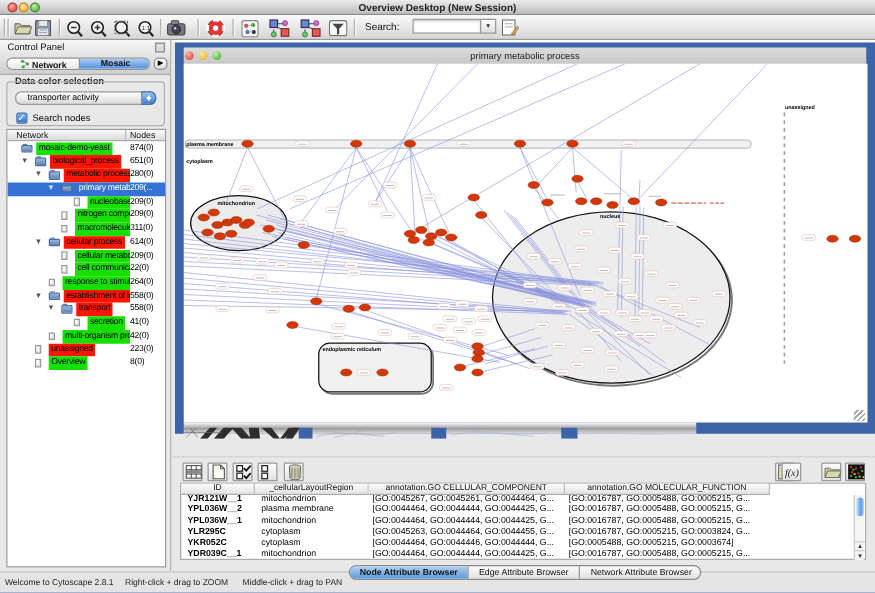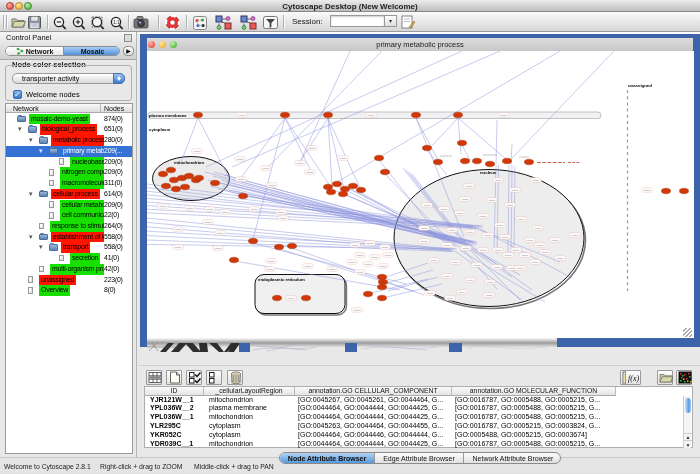--- a/index.html
+++ b/index.html
@@ -70,21 +70,21 @@
 #status{left:0;top:457px;width:700px;height:17px;background:#e4e4e4;border-top:1px solid #c6c6c6;font-size:6.8px;color:#222}
 #status span{position:absolute;top:5px}
 .ic{position:absolute}
 </style></head>
 <body>
 
 <div id="titlebar" class="abs">
  <div class="tl abs" style="left:6.3px;background:radial-gradient(circle at 35% 30%,#ffb3ab,#e9564a 70%);border:0.5px solid #b8362c"></div>
  <div class="tl abs" style="left:15px;background:radial-gradient(circle at 35% 30%,#ffe9a8,#f2b63c 70%);border:0.5px solid #c08b26"></div>
  <div class="tl abs" style="left:24.3px;background:radial-gradient(circle at 35% 30%,#c4efb2,#5fbf4a 70%);border:0.5px solid #3f8f30"></div>
- <div id="title-text" class="abs">Cytoscape Desktop (New Welcome)</div>
+ <div id="title-text" class="abs">Overview Desktop (New Session)</div>
 </div>
 
 <div id="toolbar" class="abs">
  <div class="vsep abs" style="left:3px"></div>
  <div class="vsep abs" style="left:6px"></div>
  <svg class="ic" style="left:11px;top:4px" width="15" height="13" viewBox="0 0 15 13">
 <path d="M1 3 h4 l1.2 1.5 H13 V11 H1z" fill="#c8c89a" stroke="#666" stroke-width="0.8"></path>
 <path d="M1 11 L3.5 5.5 H14.5 L12 11z" fill="#d8d8aa" stroke="#666" stroke-width="0.8"></path>
     </svg>
 <svg class="ic" style="left:28px;top:4px" width="13" height="13" viewBox="0 0 13 13">
@@ -156,42 +156,42 @@
 <rect x="1" y="1" width="10" height="12" fill="#fff" stroke="#666" stroke-width="0.8"></rect>
 <line x1="3" y1="4" x2="9" y2="4" stroke="#aaa" stroke-width="0.8"></line>
 <line x1="3" y1="6.5" x2="9" y2="6.5" stroke="#aaa" stroke-width="0.8"></line>
 <path d="M8 12L13 6l1.2 1.2L9.5 13z" fill="#da5" stroke="#863" stroke-width="0.6"></path>
     </svg>
 <div class="vsep abs" style="left:47px"></div>
 <div class="vsep abs" style="left:128px"></div>
 <div class="vsep abs" style="left:158px"></div>
 <div class="vsep abs" style="left:186px"></div>
 <div class="vsep abs" style="left:283px"></div>
- <span class="abs" style="left:292px;top:5px;font-size:8px;color:#111">Session:</span>
+ <span class="abs" style="left:292px;top:5px;font-size:8px;color:#111">Search:</span>
  <span class="abs" style="left:330px;top:3px;width:55px;height:12px;background:#fff;border:1px solid #999;box-shadow:inset 0 1px 2px #ccc"></span>
  <span class="abs" style="left:384px;top:3px;width:13px;height:12px;background:linear-gradient(#fff,#ddd);border:1px solid #999;font-size:6px;text-align:center;line-height:11px;color:#333">▾</span>
 </div>
 
 <div id="cpanel" class="abs">
  <div class="phead">Control Panel<span class="float-ic"></span></div>
  <div id="cptabs" class="abs">
    <div class="seg" style="left:0;width:57px;background:linear-gradient(#fff,#e8e8e8)"><svg width="8" height="8" style="vertical-align:-1px" viewBox="0 0 8 8">
           <circle cx="2" cy="2" r="1.3" fill="#2bb52b"></circle>
           <circle cx="6" cy="4" r="1.3" fill="#2bb52b"></circle>
           <circle cx="2.5" cy="6.5" r="1.3" fill="#2bb52b"></circle>
           <path d="M2 2L6 4L2.5 6.5" stroke="#888" stroke-width="0.7" fill="none"></path>
         </svg> Network</div>
    <div class="seg" style="left:57px;width:58px;background:linear-gradient(#a8ccf4,#5592dc);border-left:1px solid #8f8f8f">Mosaic</div>
  </div>
  <div id="tab-arrow" class="abs">▶</div>
- <div id="grplbl" class="abs">Node color selection</div>
+ <div id="grplbl" class="abs">Data color selection</div>
  <div id="grpbox" class="abs"></div>
  <div id="combo" class="abs">transporter activity<span id="combo-btn"></span></div>
  <div id="chk" class="abs">✓</div>
- <div id="chklbl" class="abs">Welcome nodes</div>
+ <div id="chklbl" class="abs">Search nodes</div>
  <div id="tree" class="abs">
    <div id="treehead">
         <span class="c1">Network</span>
         <span class="cs"></span>
         <span class="c2">Nodes</span>
       </div>
    <div class="trow" style="top:9.7px;">
         <span class="fold" style="left:11px"></span>
         <span class="tl" style="left:23px;max-width:75px;background:#17e000;color:#000">mosaic-demo-yeast</span>
         <span class="tc" style="color:#000">874(0)</span>

